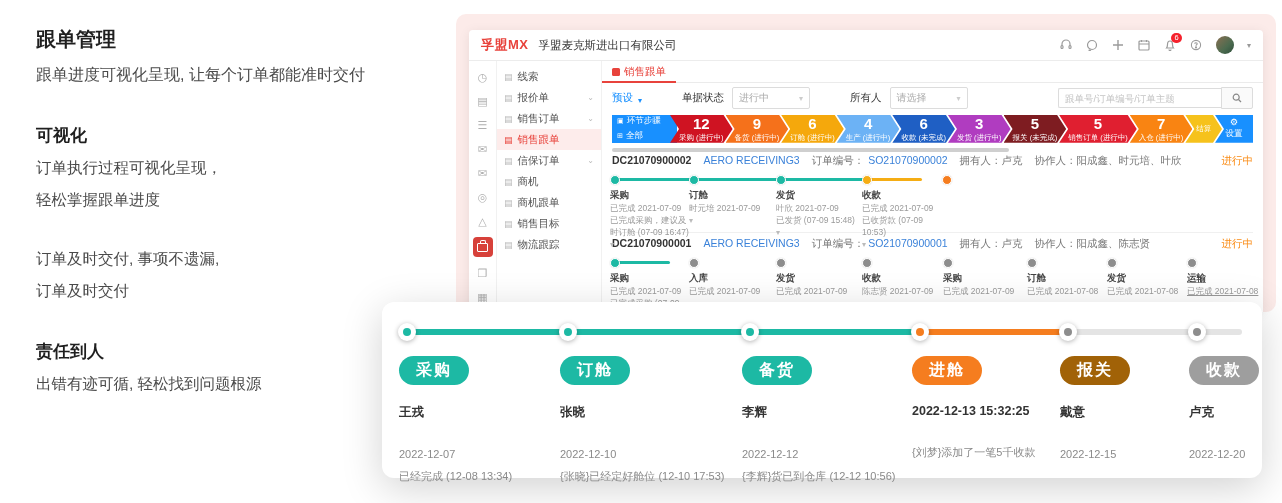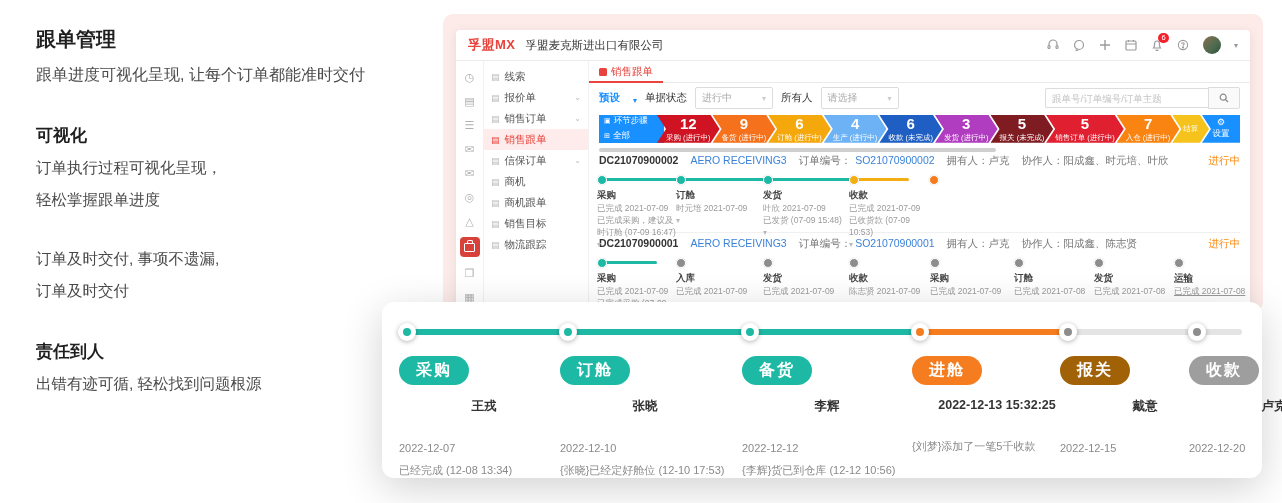--- a/index.html
+++ b/index.html
@@ -6,21 +6,21 @@
   .page{position:relative;width:1282px;height:503px;background:#fff;overflow:hidden;
         font-family:"Liberation Sans","DejaVu Sans",sans-serif;}
   
   .intro{position:absolute;left:36px;top:26px;width:390px;color:#4a4a4a;}
   .intro h1{font-size:20px;font-weight:bold;color:#1f1f1f;margin:0;}
   .intro .lead{font-size:16px;color:#4a4a4a;margin:12px 0 0;}
   .isec{margin-top:38px;}
   .isec h2{font-size:17px;font-weight:bold;color:#1f1f1f;margin:0;}
   .isec p{font-size:15.5px;color:#4a4a4a;margin:11px 0 0;}
   
-  .frame{position:absolute;left:443px;top:14px;width:820px;height:298px;background:#fcebe9;border-radius:10px;}
+  .frame{position:absolute;left:456px;top:14px;width:820px;height:298px;background:#fcebe9;border-radius:10px;}
   .appwin{position:absolute;left:13px;top:16px;width:794px;height:282px;background:#fff;
           border-radius:4px 4px 0 0;box-shadow:0 2px 12px rgba(0,0,0,.08);overflow:hidden;}
   .topbar{height:30px;display:flex;align-items:center;padding:0 12px;border-bottom:1px solid #ececec;}
   .logo{font-size:13px;font-weight:800;color:#e8433c;letter-spacing:.5px;}
   .company{font-size:11.5px;color:#333;margin-left:10px;}
   .tspacer{flex:1;}
   .ticons{display:flex;align-items:center;gap:13px;color:#9b9b9b;}
   .ticon{width:13px;height:13px;display:flex;align-items:center;justify-content:center;}
   .bellwrap{position:relative;}
   .badge{position:absolute;top:-6px;left:7px;background:#f5222d;color:#fff;font-size:7.5px;
@@ -44,22 +44,22 @@
   .mitem .mchv{margin-left:auto;font-size:8px;color:#bbb;}
   .mitem.active{background:#fdeceb;color:#e8433c;}
   .mitem.active .mico{color:#e8433c;}
   
   .main{flex:1;display:flex;flex-direction:column;min-width:0;background:#fff;}
   .tabstrip{height:21px;border-bottom:1px solid #ebebeb;display:flex;flex:none;}
   .tab{display:flex;align-items:center;gap:4px;padding:0 10px;font-size:10.5px;color:#e8433c;position:relative;}
   .tab:after{content:"";position:absolute;left:0;right:0;bottom:-1px;height:2px;background:#e8433c;}
   .tabico{width:8px;height:8px;background:#e8433c;border-radius:1.5px;display:inline-block;}
   .filters{height:30px;display:flex;align-items:center;gap:8px;padding:0 10px;font-size:10.5px;flex:none;}
-  .preset{color:#1890ff;display:flex;gap:13px;align-items:flex-end;font-weight:bold;}
-  .flabel{color:#333;}
+  .preset{color:#1890ff;display:flex;gap:5px;align-items:flex-end;}
+  .flabel{color:#333;margin-left:32px;}
   .fselect{width:64px;height:20px;border:1px solid #dcdcdc;border-radius:2px;display:flex;align-items:center;
            justify-content:space-between;padding:0 6px;color:#aaa;font-size:10px;background:#fff;}
   .fselect .caret{color:#ccc;}
   .fspacer{flex:1;}
   .search{display:flex;align-items:center;}
   .search input{width:150px;height:18px;border:1px solid #dcdcdc;border-right:none;border-radius:2px 0 0 2px;
                 font-size:9.5px;padding:0 6px;outline:none;color:#333;font-family:inherit;}
   .search input::placeholder{color:#c4c4c4;}
   .sbtn{width:30px;height:20px;background:#fafafa;border:1px solid #dcdcdc;border-radius:0 2px 2px 0;
         display:flex;align-items:center;justify-content:center;}
@@ -98,21 +98,21 @@
   .stcol .st-caret{color:#bbb;font-size:8px;margin-top:1px;}
   
   .overlay{position:absolute;left:382px;top:302px;width:880px;height:176px;background:#fff;border-radius:12px;
            box-shadow:0 10px 40px rgba(0,0,0,.18);}
   .ov-seg{position:absolute;top:27px;height:6px;border-radius:3px;}
   .ov-node{position:absolute;top:21px;width:18px;height:18px;border-radius:50%;background:#fff;
            box-shadow:0 1px 5px rgba(0,0,0,.3);display:flex;align-items:center;justify-content:center;}
   .ov-dot{width:8px;height:8px;border-radius:50%;}
   .ov-col{position:absolute;top:54px;width:170px;}
   .pill{display:inline-block;padding:4px 17px;border-radius:15px;color:#fff;font-size:16px;font-weight:bold;letter-spacing:2px;}
-  .ov-l1{margin-top:13px;font-size:12.5px;font-weight:bold;color:#333;text-align:center;}
+  .ov-l1{margin-top:19px;font-size:12.5px;font-weight:bold;color:#333;}
   .ov-l2{margin-top:27px;font-size:11px;color:#8a8a8a;}
   .ov-l3{margin-top:9px;font-size:11px;color:#8a8a8a;}
 </style>
 </head>
 <body>
 
 <div class="page">
 
   <div class="intro">
     <h1>跟单管理</h1>

